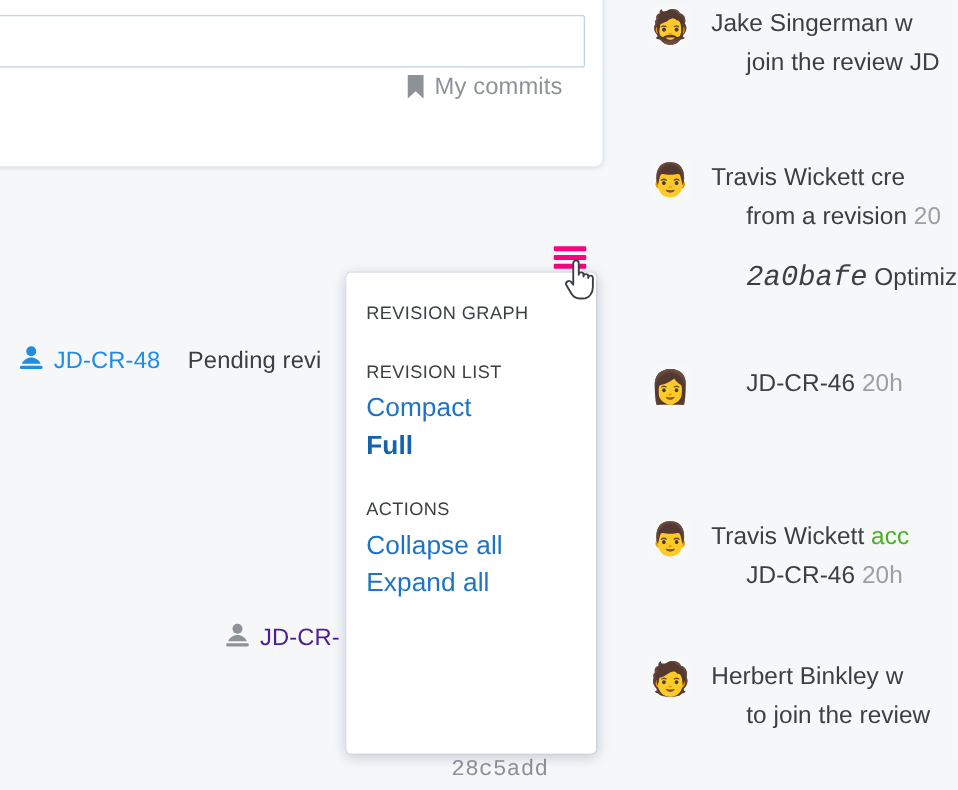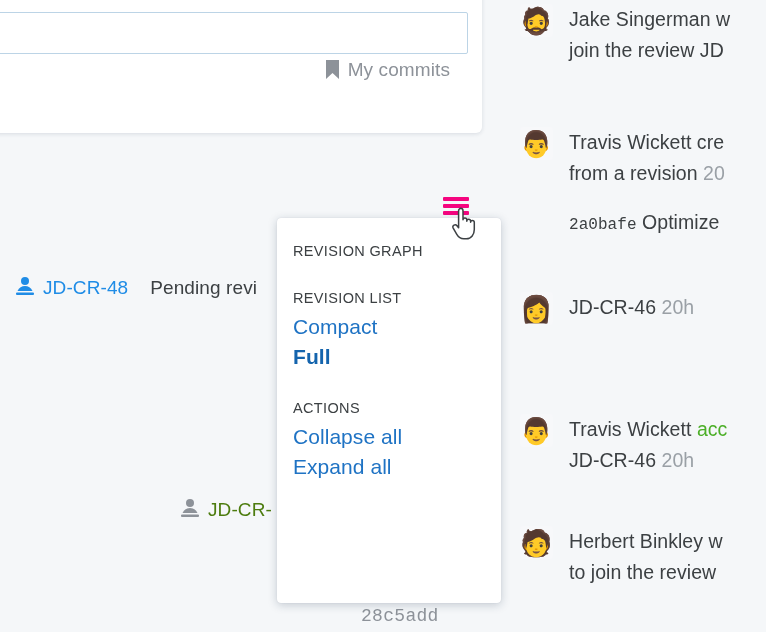--- a/index.html
+++ b/index.html
@@ -85,21 +85,21 @@
     font-size: 19px;
     letter-spacing: 0.1px;
   }
   .rev-row .rev-status {
     font-size: 19px;
     margin-left: 22px;
     letter-spacing: 0.1px;
   }
   .rev-row.active .rev-id { color: #1f8ce6; }
   .rev-row.active .rev-status { color: #3c4043; }
-  .rev-row.muted .rev-id { color: #4d7c0f; }
+  .rev-row.muted .rev-id { color: #4c1d95; }
 
   .commit-hash {
     position: absolute;
     left: 361px;
     top: 606px;
     font-family: "Liberation Mono", monospace;
     font-size: 18px;
     color: #8d9299;
     letter-spacing: 0.3px;
   }
@@ -121,21 +121,21 @@
     border-radius: 1px;
     margin-bottom: 3px;
   }
   .hamburger span:last-child { margin-bottom: 0; }
 
   
   .menu {
     position: absolute;
     left: 277px;
     top: 218px;
-    width: 224px;
+    width: 200px;
     height: 385px;
     background: #ffffff;
     border-radius: 4px;
     box-shadow: 0 2px 10px rgba(25,45,75,0.22), 0 0 1px rgba(25,45,75,0.18);
     box-sizing: border-box;
     padding: 22px 0 0 16px;
   }
   .menu-section-title {
     font-size: 14.5px;
     color: #3c4043;
@@ -201,24 +201,25 @@
     font-size: 19.5px;
     line-height: 31px;
     color: #3c4043;
     white-space: nowrap;
     letter-spacing: 0.05px;
   }
   .feed-text .muted { color: #9aa0a6; }
   .feed-text .green  { color: #4caf28; }
   .feed-text .mono {
     font-family: "Liberation Mono", monospace;
-    font-size: 16px;
+    font-size: 23px;
     color: #3c4043;
-  }
-  .feed-text .line2 { display: block; }
+    font-style: italic;
+  }
+  .feed-text .line2 { display: block; margin-left: 28px; }
 </style>
 </head>
 <body>
 
 <div id="root">
 
   <div class="search-panel">
     <input class="search-input" type="text" placeholder="" style="">
     <div class="my-commits">
       <span class="bookmark-icon">

